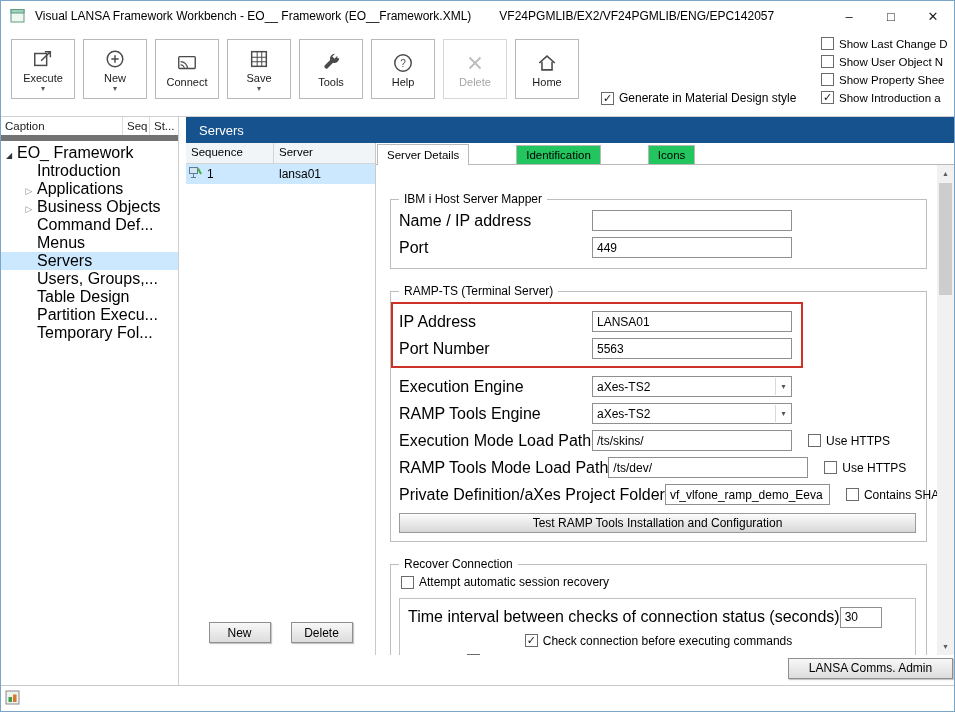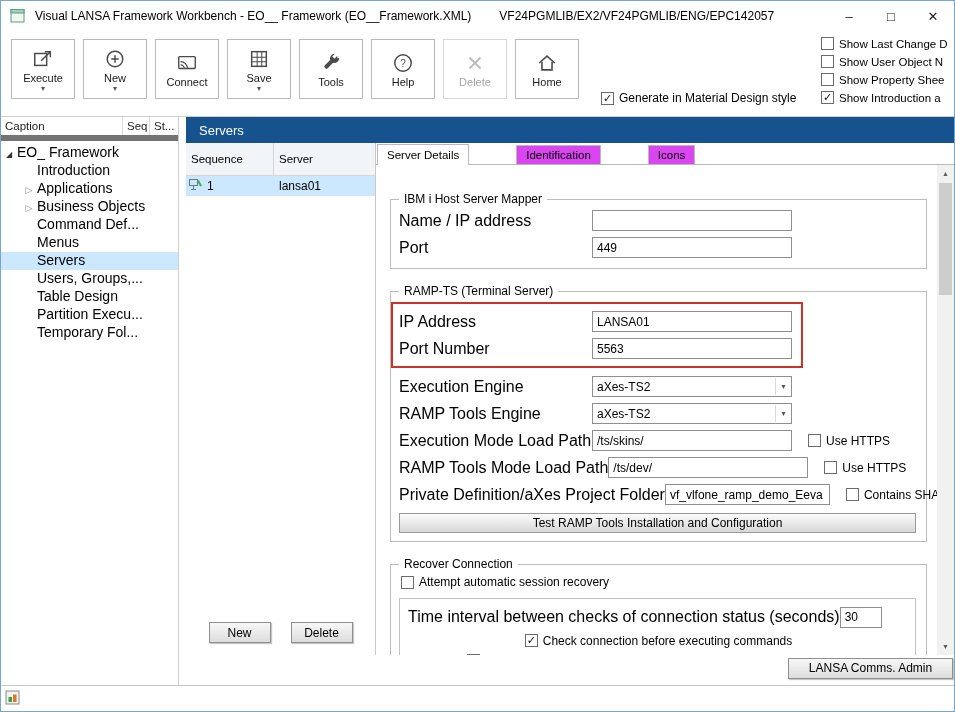--- a/index.html
+++ b/index.html
@@ -34,47 +34,47 @@
 
   
   .content{flex:1;display:flex;min-height:0;background:#fff;}
   .tree-panel{flex:0 0 178px;border-right:1px solid #cfcfcf;display:flex;flex-direction:column;}
   .tree-header{display:flex;flex:0 0 21px;border-bottom:6px solid #737373;color:#222;}
   .th-col{padding:3px 4px;border-right:1px solid #dcdcdc;font-size:11.5px;overflow:hidden;white-space:nowrap;}
   .th-caption{flex:1;}
   .th-seq{flex:0 0 27px;}
   .th-st{flex:0 0 28px;border-right:none;}
   .tree-body{flex:1;padding-top:3px;}
-  .tree-item{height:18px;display:flex;font-size:14px;white-space:nowrap;}
+  .tree-item{height:18px;display:flex;align-items:center;font-size:16px;white-space:nowrap;}
   .tree-item .expander{flex:0 0 16px;text-align:center;}
   .expander.expanded::after{content:"◢";font-size:8px;color:#333;}
   .expander.collapsed::after{content:"▷";font-size:9px;color:#8a8a8a;}
   .tree-item.lvl1{padding-left:20px;}
   .tree-item.selected{background:#cce8ff;}
 
   
   .main{flex:1;display:flex;flex-direction:column;margin-left:7px;min-width:0;}
   .blue-header{flex:0 0 26px;background:#16528e;color:#fff;display:flex;align-items:center;padding-left:13px;font-size:13px;}
   .main-body{flex:1;display:flex;min-height:0;}
 
   .servers-list{flex:0 0 190px;border-right:1px solid #c9c9c9;display:flex;flex-direction:column;background:#fff;}
   .grid-header{display:flex;flex:0 0 21px;background:#f2f5f8;border-bottom:1px solid #d5d5d5;font-size:11.5px;}
-  .gh-col{padding:10px 5px;border-right:1px solid #d5d5d5;}
+  .gh-col{padding:3px 5px;border-right:1px solid #d5d5d5;}
   .gh-seq{flex:0 0 88px;}
   .gh-srv{flex:1;border-right:none;}
   .grid-row{display:flex;flex:0 0 20px;align-items:center;background:#cce8ff;}
   .gr-seq{flex:0 0 88px;display:flex;align-items:center;gap:5px;padding-left:3px;}
   .gr-srv{flex:1;padding-left:5px;}
   .list-buttons{margin-top:auto;display:flex;justify-content:center;gap:20px;padding:8px 0 12px;}
   .btn{min-width:62px;height:21px;background:linear-gradient(#f8f8f8,#dcdcdc);border:1px solid #8f8f8f;font-size:12px;font-family:inherit;display:inline-flex;align-items:center;justify-content:center;box-shadow:1px 1px 1px rgba(0,0,0,.22);padding:0 10px;}
 
   
   .details{flex:1;display:flex;flex-direction:column;min-width:0;}
   .tabs{flex:0 0 21px;display:flex;align-items:flex-end;padding-left:1px;position:relative;z-index:2;gap:48px;}
-  .tab{padding:0 9px;font-size:11.5px;border:1px solid #b9b9b9;border-bottom:none;background:#d946ef;height:19px;display:flex;align-items:center;}
+  .tab{padding:0 9px;font-size:11.5px;border:1px solid #b9b9b9;border-bottom:none;background:#22c55e;height:19px;display:flex;align-items:center;}
   .tab + .tab{margin-left:-1px;}
   .tab.active{background:#fff;height:21px;margin-bottom:-1px;padding-bottom:1px;}
   .tab-content{flex:1;border-top:1px solid #b9b9b9;display:flex;min-height:0;}
   .form-scroll{flex:1;overflow:hidden;padding:26px 10px 0 14px;display:flex;flex-direction:column;}
   .vscroll{flex:0 0 17px;background:#f1f1f1;display:flex;flex-direction:column;align-items:center;}
   .vs-arrow{flex:0 0 17px;width:17px;display:flex;align-items:center;justify-content:center;color:#5a5a5a;}
   .vs-arrow.up::after{content:"▲";font-size:7px;}
   .vs-arrow.down::after{content:"▼";font-size:7px;}
   .vs-thumb{width:13px;height:112px;background:#cdcdcd;margin-top:1px;}
   .vs-spacer{flex:1;}

